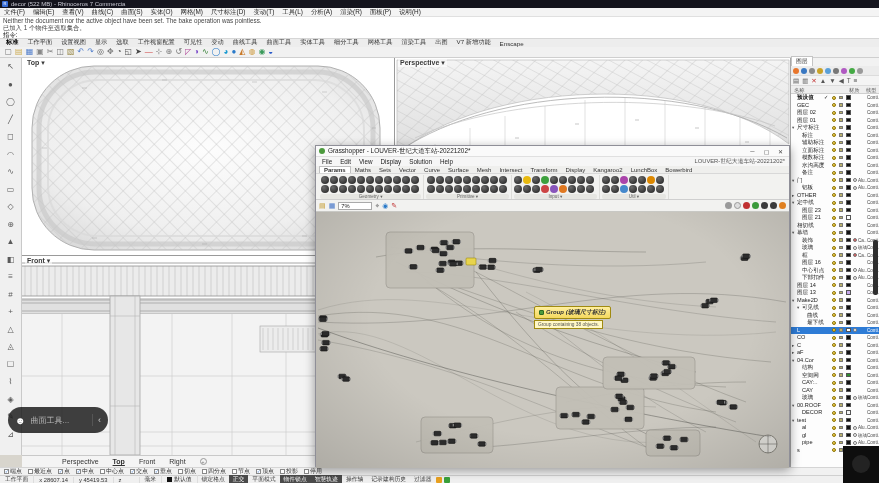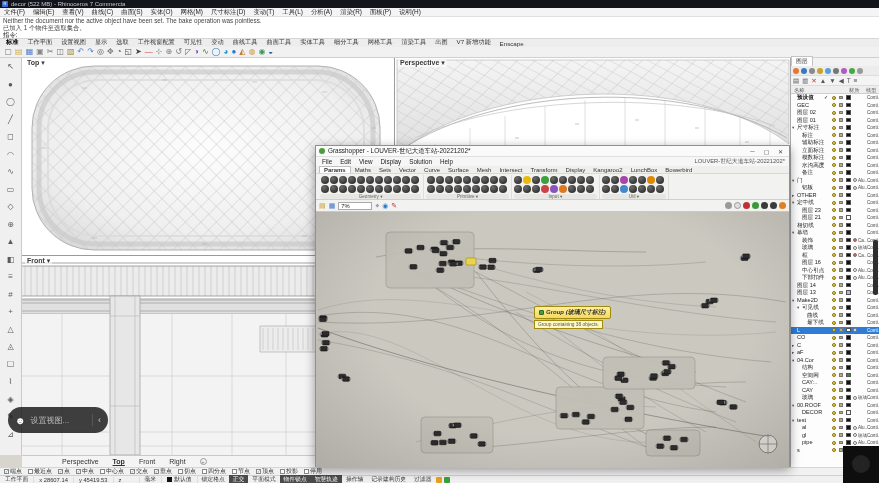--- a/index.html
+++ b/index.html
@@ -1161,19 +1161,19 @@
       <span class="tog">过滤器</span>
     </span>
   <span id="st-icons" style="display:flex">
       <span class="sic" style="background: rgb(232, 160, 32);"></span>
       <span class="sic" style="background: rgb(58, 160, 58);"></span>
     </span>
 </div>
 
 <div class="abs" id="chat">
   <span class="face">☻</span>
-  <span class="ph">设置视图...</span>
+  <span class="ph">曲面工具...</span>
   <span class="dv"></span>
   <span class="col">‹</span>
 </div>
 <div class="abs" id="webcam">
     <i></i>
   </div>
 
 </body></html>

